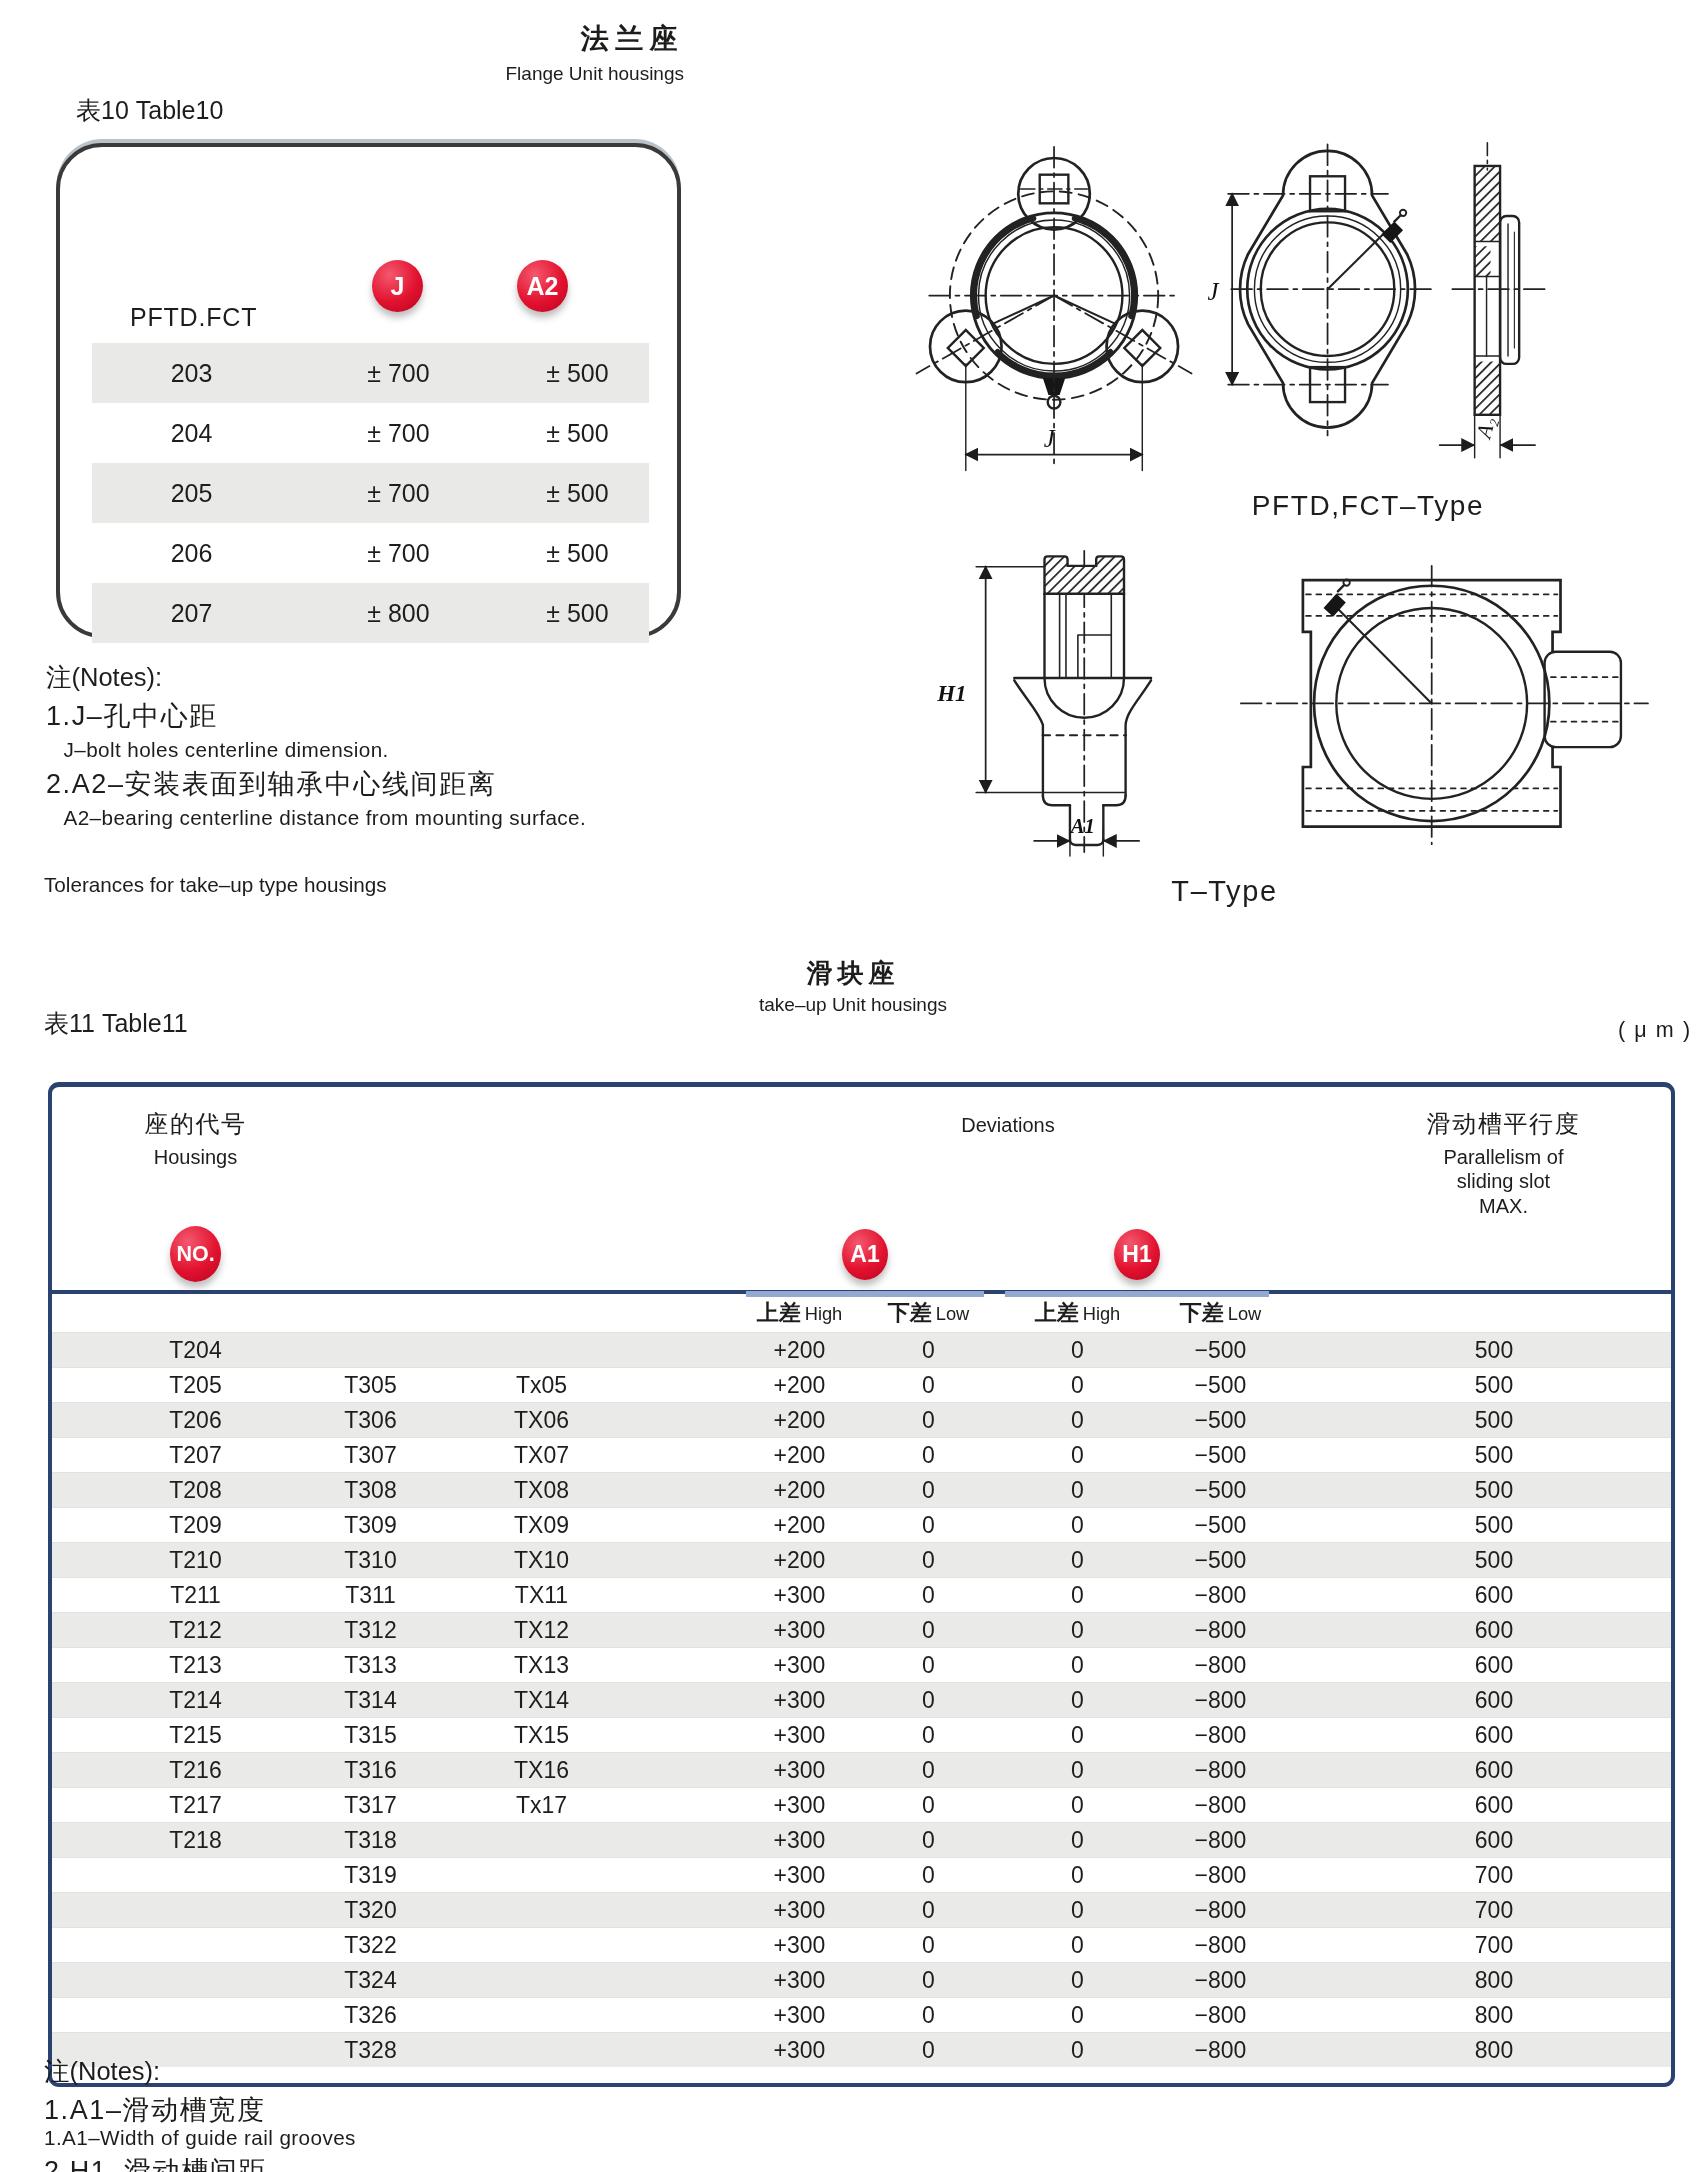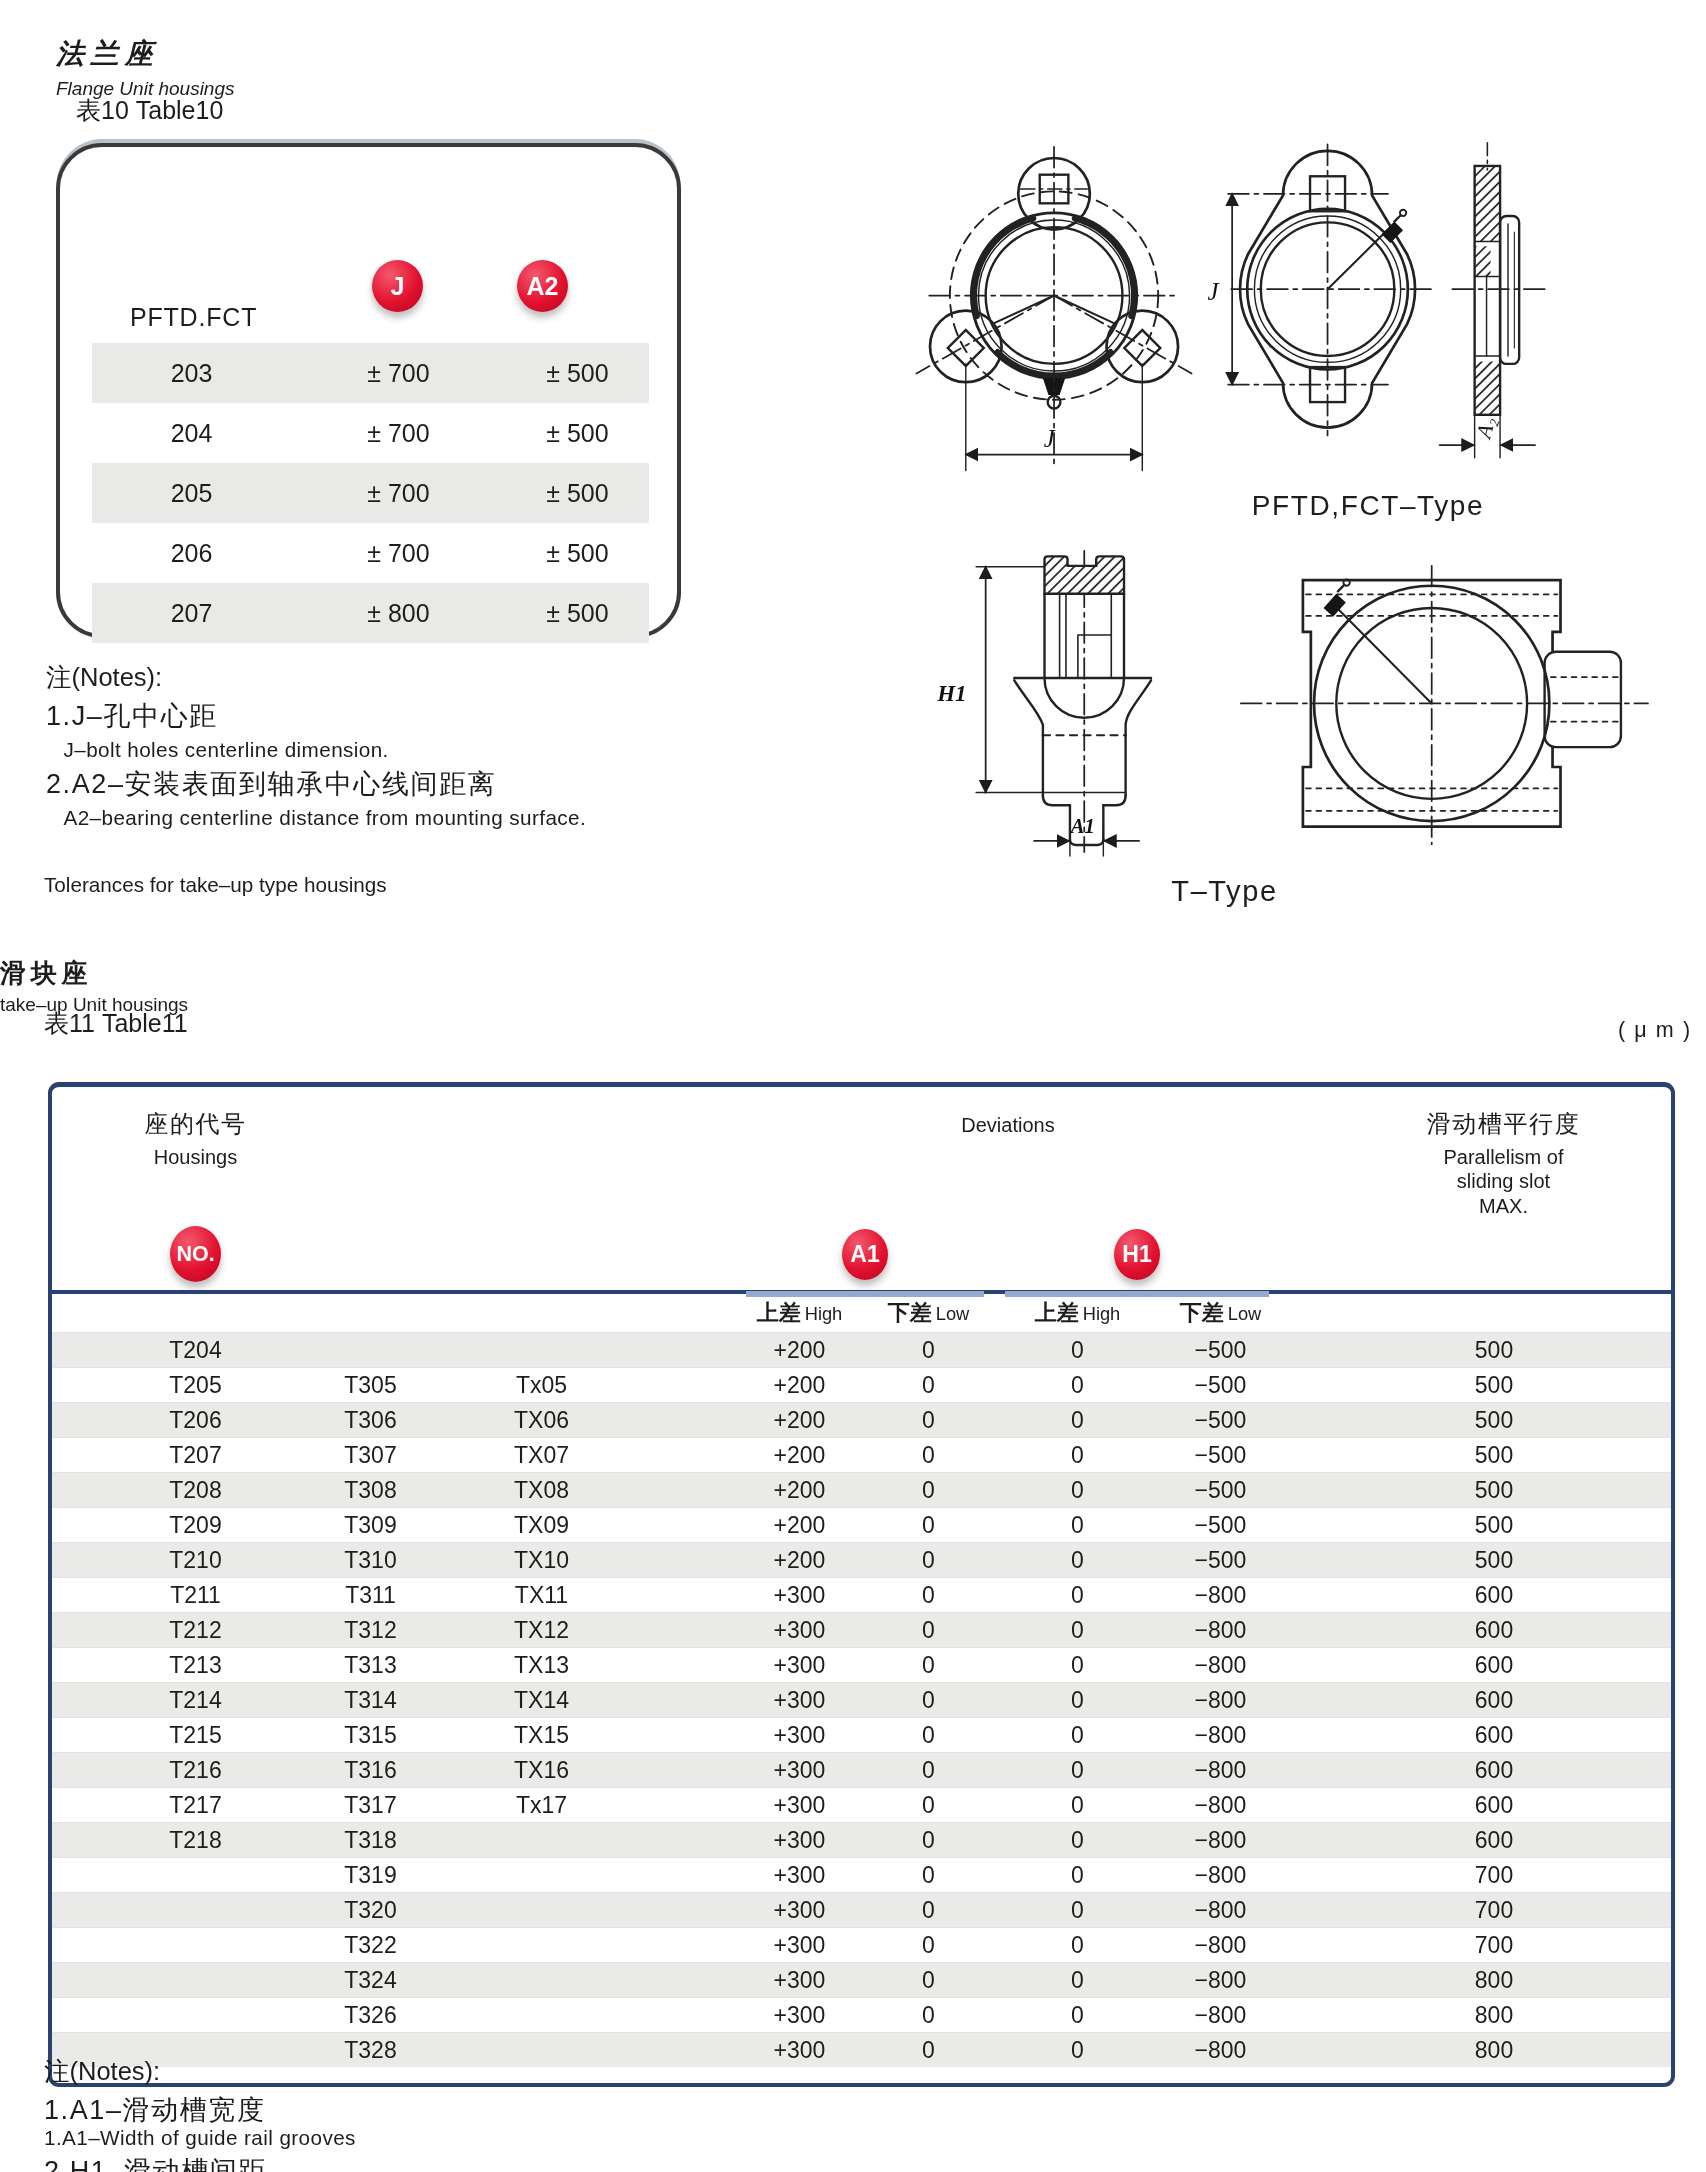--- a/index.html
+++ b/index.html
@@ -15,21 +15,21 @@
     display:inline-flex;align-items:center;justify-content:center;
     border-radius:50%;color:#fff;font-weight:bold;
     background:radial-gradient(circle at 35% 28%, #f4586e 0%, #e2122f 55%, #b8041f 100%);
     box-shadow:0 5.6px 7.2px rgba(70,70,70,.35);
   }
   .badge-lg{width:51px;height:52px;font-size:25px;}
   .badge-no{width:51px;height:56px;font-size:21.5px;}
   .badge-sm{width:46px;height:51px;font-size:23px;}
 
   
-  .flange-title{left:56px;top:35px;width:628px;text-align:left;font-style:italic;}
+  .flange-title{left:56px;top:20px;width:628px;text-align:right;}
   .flange-title .cn{font-size:28px;font-weight:600;letter-spacing:6.4px;}
   .flange-title .en{font-size:19px;margin-top:4.8px;}
   .t10-label{left:76px;top:94px;font-size:25px;}
 
   .t10-box{
     left:56px;top:143px;width:625px;height:495px;box-sizing:border-box;
     border:4.8px solid #3a3a3a;border-radius:46px;background:#fff;
     box-shadow:0 -4.8px 0 -0.8px #b9c2c9;
   }
   .t10-pftd{position:absolute;left:70px;top:156px;font-size:25px;letter-spacing:0.8px;}
@@ -48,21 +48,21 @@
   .sec-head{left:44px;top:865px;}
   .sec-head .cn{font-size:33px;font-weight:600;letter-spacing:2.4px;}
   .sec-head .en{font-size:20.7px;margin-top:8px;}
 
   
   .diagram-svg{left:899px;top:119px;}
   .cap-pftd{left:1050px;top:490px;width:636px;text-align:center;font-size:28px;letter-spacing:1.6px;}
   .cap-t{left:986px;top:875px;width:477px;text-align:center;font-size:29px;letter-spacing:1.6px;}
 
   
-  .tu-title{left:0;top:956px;width:1706px;}
+  .tu-title{left:0;top:956px;width:1706px;text-align:center;}
   .tu-title .cn{font-size:26px;font-weight:600;letter-spacing:4.8px;}
   .tu-title .en{font-size:19px;margin-top:3.2px;}
   .t11-label{left:44px;top:1007px;font-size:25px;}
   .t11-unit{right:14.3px;top:1018px;font-size:21.5px;letter-spacing:1.6px;}
 
   .t11-box{
     left:48px;top:1082px;width:1627px;box-sizing:border-box;background:#fff;
     border:4px solid #2a4270;border-top-width:5.6px;border-radius:11px;
     padding:11px 0 16px 0;
   }

